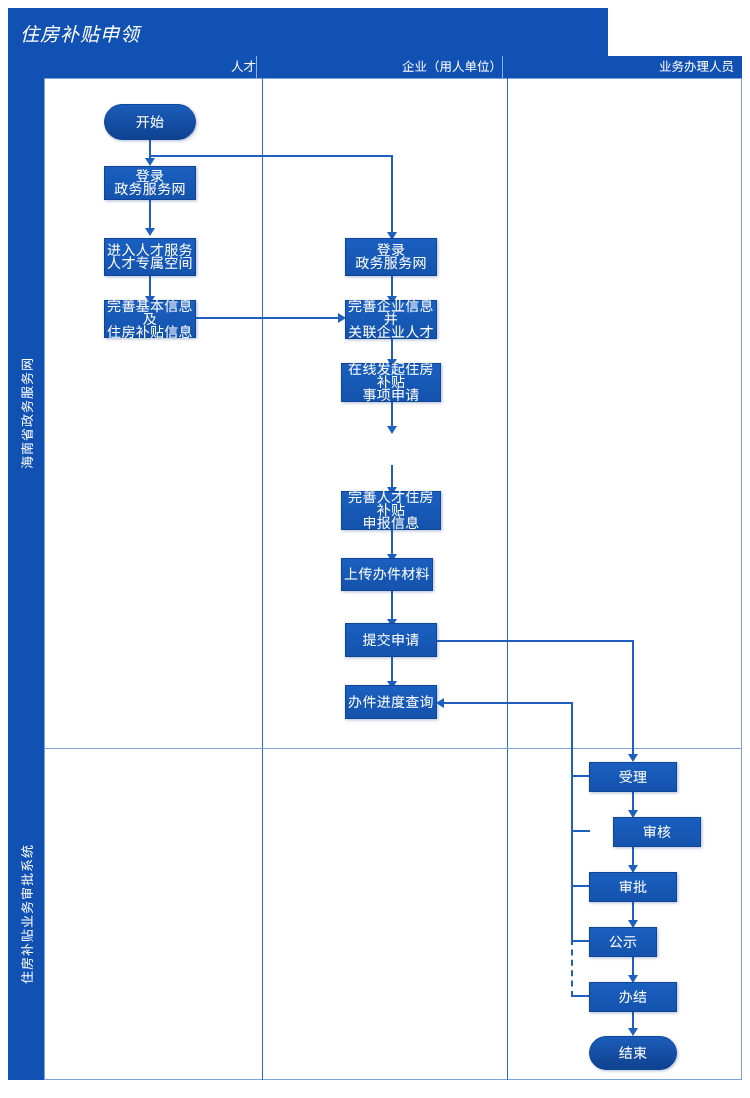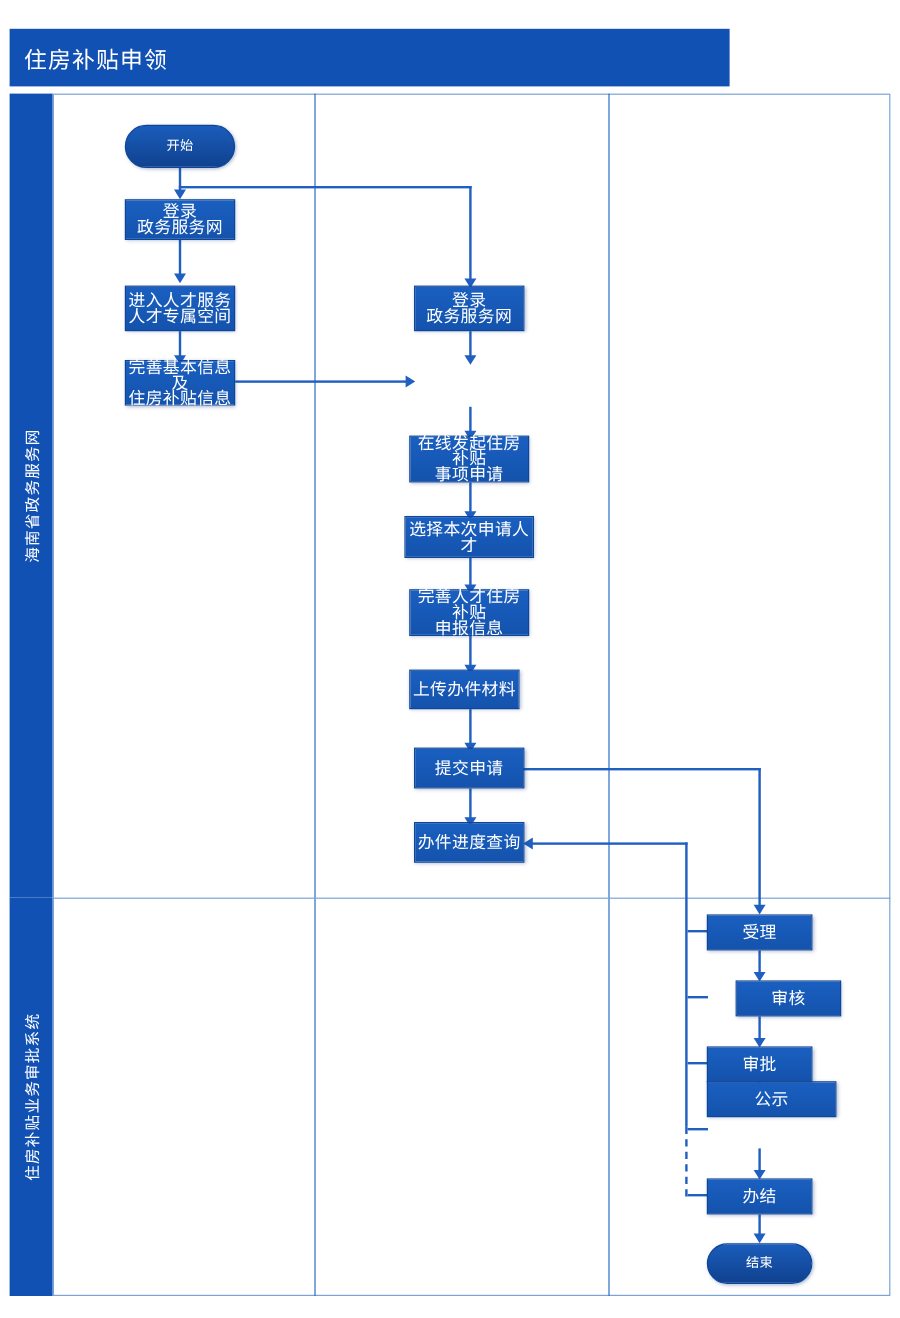--- a/index.html
+++ b/index.html
@@ -12,24 +12,25 @@
     position:relative;
     width:750px;
     height:1098px;
     background:#ffffff;
     overflow:hidden;
   }
 
   
   .titlebar{
     position:absolute;
-    left:8px; top:24px;
+    left:8px; top:8px;
     width:600px; height:48px;
     background:#1251b4;
     box-sizing:border-box;
+    font-style:italic;
   }
   .titlebar .title-text{
     position:absolute;
     left:12px; top:11px;
     font-size:19px;
     color:#ffffff;
     letter-spacing:1px;
     white-space:nowrap;
   }
 
@@ -117,21 +118,21 @@
     align-items:center;
     justify-content:center;
     text-align:center;
     letter-spacing:.3px;
     box-shadow:1px 1px 3px rgba(20,60,130,.35);
     padding:1px 2px;
   }
   .node.terminator{
     border-radius:22px;
     background:linear-gradient(180deg,#1a5dbb 0%,#10418f 100%);
-    font-size:11px;
+    font-size:14px;
   }
   .node span{ display:block; white-space:pre-line; }
 
   
   .conn{
     position:absolute;
     background:#1f5fc0;
   }
   .conn.h{ height:2px; }
   .conn.v{ width:2px; }
@@ -167,20 +168,27 @@
 </style>
 </head>
 <body>
 
 <div id="stage">
 
   <div class="titlebar">
     <div class="title-text">住房补贴申领</div>
   </div>
 
+  <div class="headrow">
+    <div class="headsep" style="left:248px;"></div>
+    <div class="headsep" style="left:494px;"></div>
+    <div class="headcell hc1">人才</div>
+    <div class="headcell hc2">企业（用人单位）</div>
+    <div class="headcell hc3">业务办理人员</div>
+  </div>
 
   <div class="lanestrip lane-a">
     <div class="vlabel">海南省政务服务网</div>
   </div>
   <div class="lanestrip lane-b">
     <div class="vlabel">住房补贴业务审批系统</div>
   </div>
 
   <div class="frame"></div>
   <div class="gridline-v" style="left:262px;"></div>
@@ -271,29 +279,30 @@
   <div class="node" style="left:104px; top:238px; width:92px; height:38px;">
     <span>进入人才服务
 人才专属空间</span>
   </div>
 
   <div class="node" style="left:345px; top:238px; width:92px; height:38px;">
     <span>登录
 政务服务网</span>
   </div>
 
+  <div class="node" style="left:345px; top:300px; width:92px; height:39px;">
+    <span>完善企业信息并
+关联企业人才</span>
+  </div>
 
   <div class="node" style="left:341px; top:363px; width:100px; height:39px;">
     <span>在线发起住房补贴
 事项申请</span>
   </div>
 
-  <div class="node" style="left:337px; top:430px; width:108px; height:35px;">
-    <span>选择本次申请人才</span>
-  </div>
 
   <div class="node" style="left:341px; top:491px; width:100px; height:39px;">
     <span>完善人才住房补贴
 申报信息</span>
   </div>
 
   <div class="node" style="left:341px; top:558px; width:92px; height:33px;">
     <span>上传办件材料</span>
   </div>
 
@@ -310,21 +319,21 @@
   </div>
 
   <div class="node" style="left:589px; top:817px; width:88px; height:30px;margin-left:24px;">
     <span>审核</span>
   </div>
 
   <div class="node" style="left:589px; top:872px; width:88px; height:30px;">
     <span>审批</span>
   </div>
 
-  <div class="node" style="left:589px; top:901px; width:108px; height:30px;">
+  <div class="node" style="left:589px; top:927px; width:68px; height:30px;">
     <span>公示</span>
   </div>
 
   <div class="node" style="left:589px; top:982px; width:88px; height:30px;">
     <span>办结</span>
   </div>
 
   <div class="node terminator" style="left:589px; top:1036px; width:88px; height:34px;">
     <span>结束</span>
   </div>

